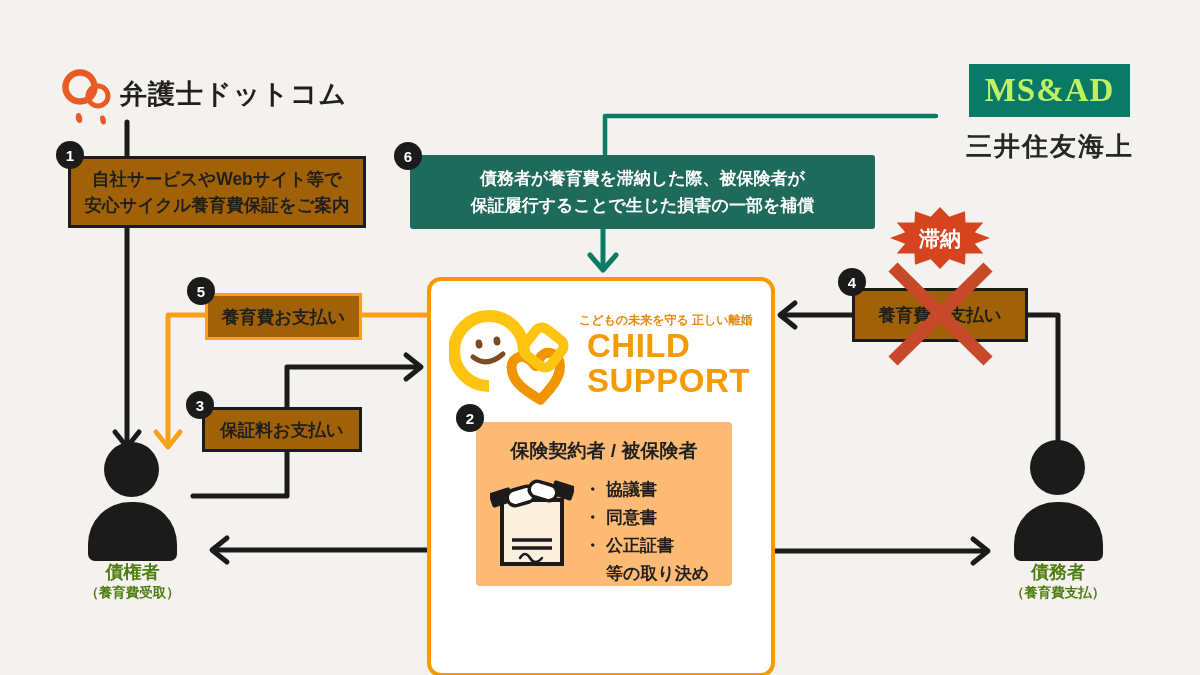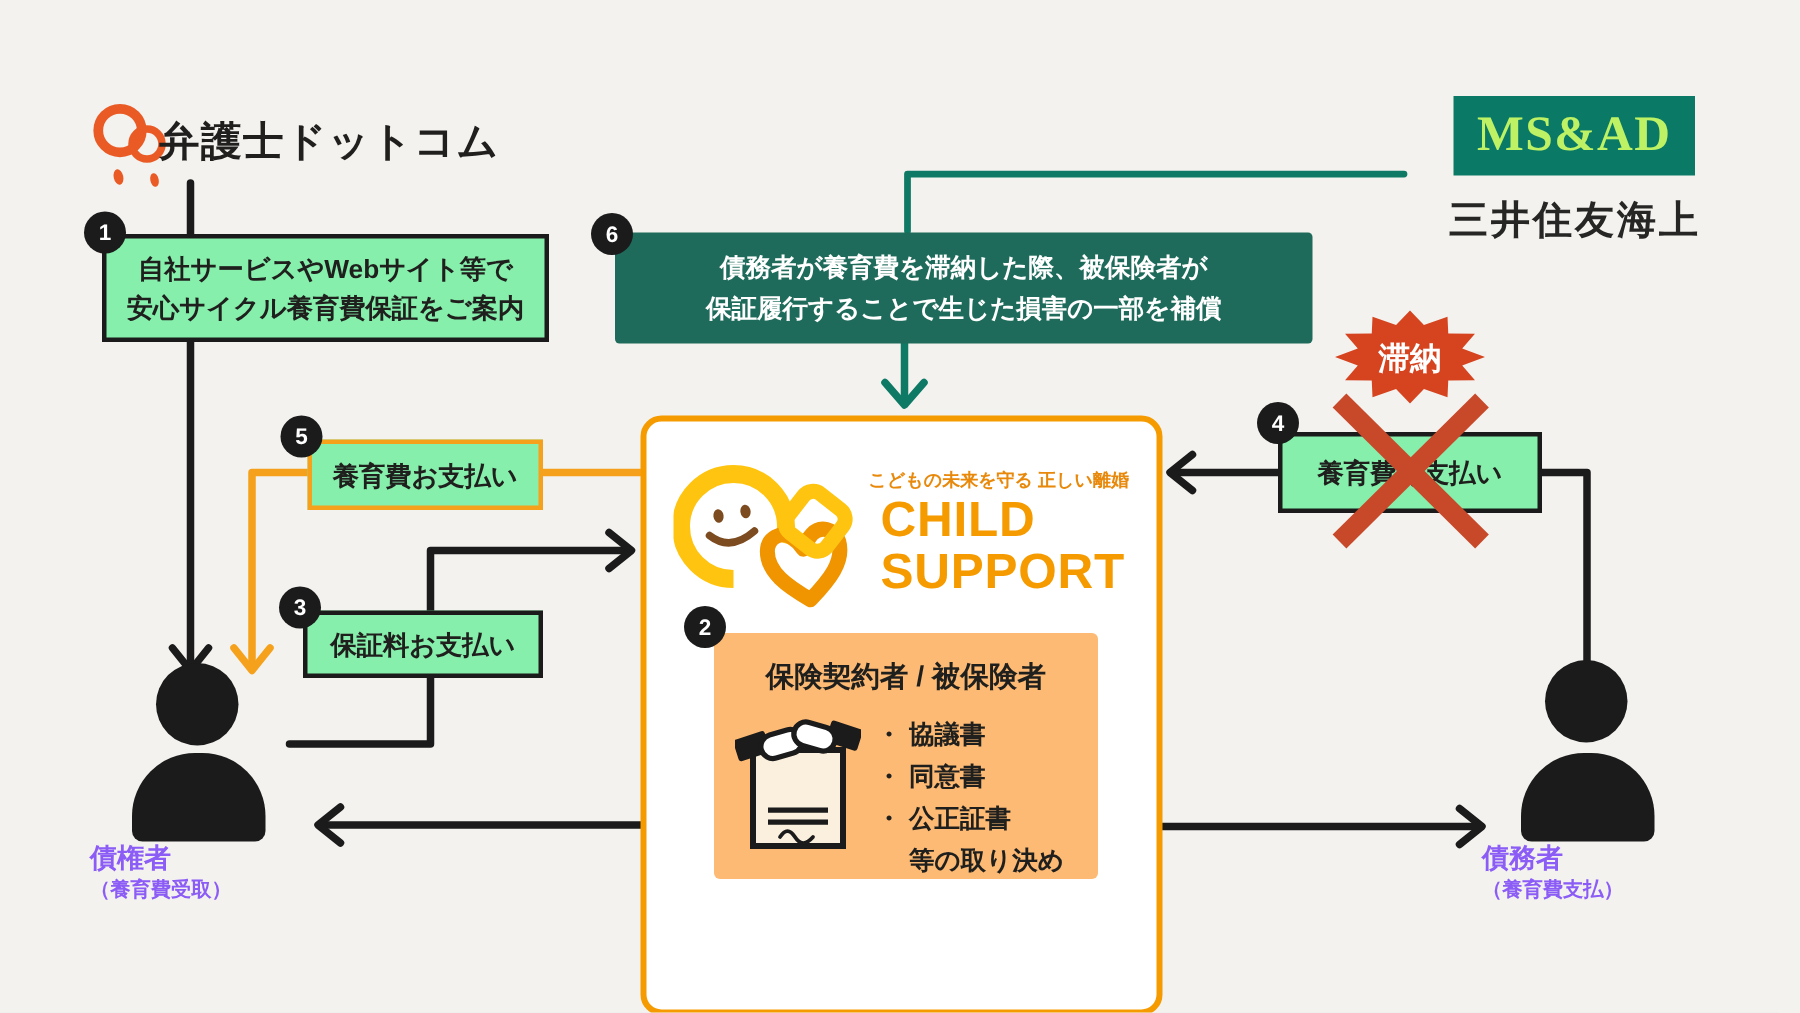--- a/index.html
+++ b/index.html
@@ -8,21 +8,21 @@
   #canvas { position:relative; width:1200px; height:675px; background:#f3f2ef; overflow:hidden; }
   .abs { position:absolute; }
   svg.layer { position:absolute; left:0; top:0; width:1200px; height:675px; pointer-events:none; }
   #connectors { z-index:1; }
   #alerts { z-index:6; }
 
   .badge { position:absolute; width:28px; height:28px; border-radius:50%;
            background:#1b1b1b; color:#fff; font-size:15px; font-weight:bold;
            display:flex; align-items:center; justify-content:center; z-index:5; }
 
-  .labelbox { position:absolute; background:#86efac; border:3px solid #1b1b1b;
+  .labelbox { position:absolute; background:#a16207; border:3px solid #1b1b1b;
               display:flex; flex-direction:column; align-items:center; justify-content:center;
               font-weight:800; color:#1f1f1d; z-index:3; text-align:center; }
   .labelbox.orange { border-color:#F5A11C; }
   .labelbox .ln { line-height:26px; font-size:17.5px; white-space:nowrap; }
 
   #box6 { position:absolute; left:410px; top:155px; width:465px; height:74px;
           background:#1E6B5B; border-radius:3px; color:#fff; z-index:3;
           display:flex; flex-direction:column; align-items:center; justify-content:center; }
   #box6 .ln { font-size:17px; font-weight:800; line-height:27px; white-space:nowrap; }
 
@@ -38,25 +38,25 @@
                      font-size:19px; font-weight:800; color:#1f1f1d; white-space:nowrap; }
   #bullets { position:absolute; left:108px; top:54px; font-size:17px; font-weight:800;
              color:#1f1f1d; line-height:28px; }
   #bullets .row { display:flex; white-space:nowrap; }
   #bullets .dot { width:22px; }
   #bullets .suffix { padding-left:22px; white-space:nowrap; }
 
   .person-head { position:absolute; width:55px; height:55px; border-radius:50%; background:#1b1b1b; z-index:3; }
   .person-body { position:absolute; width:89px; height:59px; background:#1b1b1b;
                  border-radius:42px 42px 7px 7px; z-index:3; }
-  .person-label { position:absolute; color:#8b5cf6; z-index:3; }
+  .person-label { position:absolute; text-align:center; color:#4d7c0f; z-index:3; }
   .person-label .t { font-size:18px; font-weight:800; line-height:22px; }
   .person-label .s { font-size:13.5px; font-weight:800; line-height:19px; }
 
-  #bengoshi-text { position:absolute; left:106px; top:76px; font-size:27px; font-weight:800;
+  #bengoshi-text { position:absolute; left:120px; top:76px; font-size:27px; font-weight:800;
                    color:#211f1d; letter-spacing:1px; white-space:nowrap; z-index:3; }
   #msad-box { position:absolute; left:969px; top:64px; width:161px; height:53px;
               background:#0A7A66; display:flex; align-items:center; justify-content:center; z-index:3; }
   #msad-box .t { font-family:"Liberation Serif", serif; color:#bef264; font-size:33px;
                  letter-spacing:1px; font-weight:700; }
   #msad-company { position:absolute; left:958px; top:129px; width:184px; text-align:center;
                   font-size:26px; font-weight:800; letter-spacing:2px; color:#262624;
                   white-space:nowrap; z-index:3; }
 </style>
 </head>

